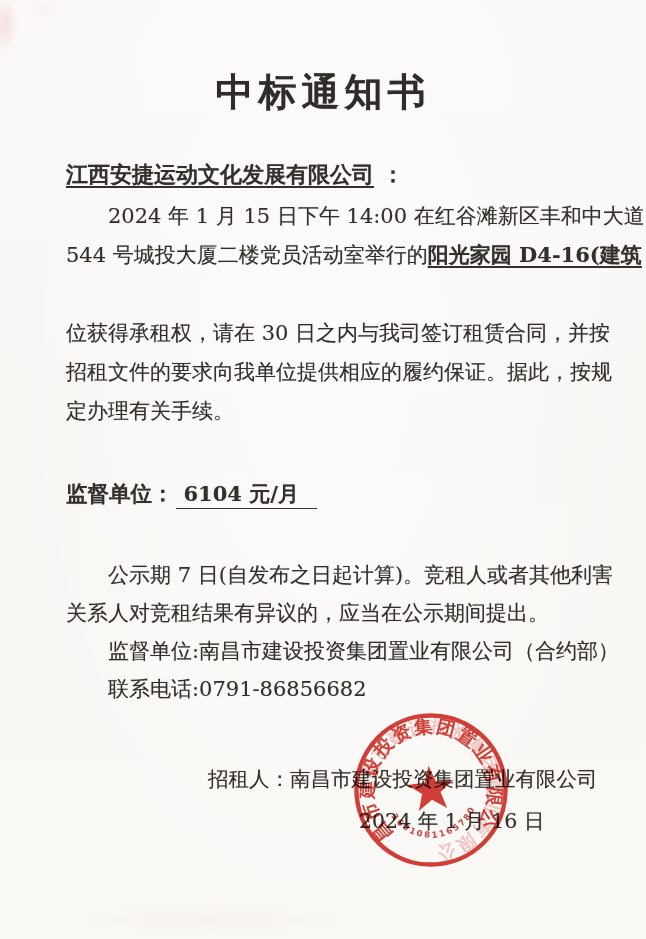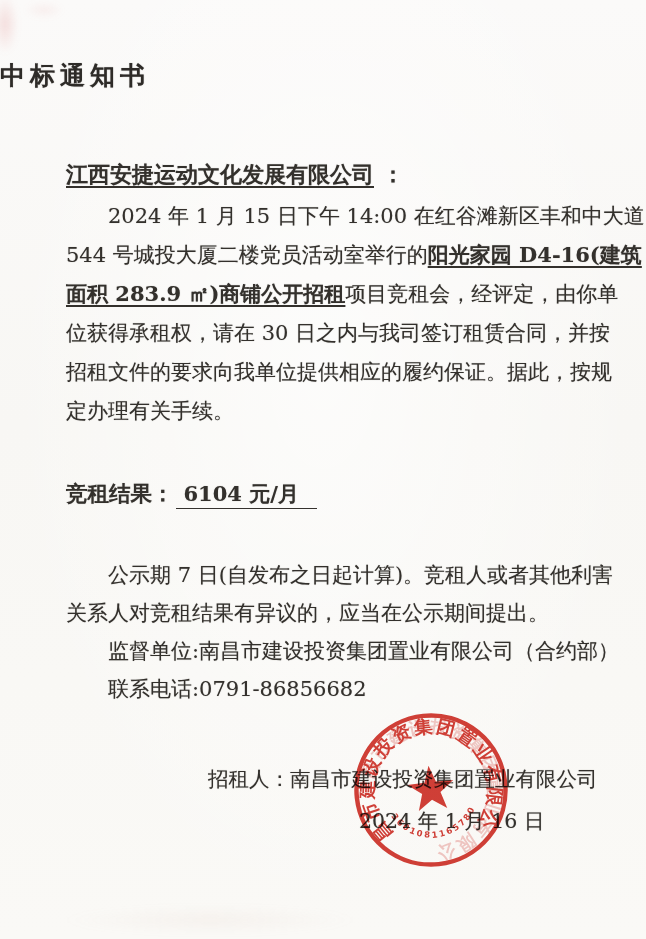--- a/index.html
+++ b/index.html
@@ -19,21 +19,21 @@
   .smudge{position:absolute;pointer-events:none;filter:blur(3px);}
   .smudge-a{left:-8px;top:-6px;width:26px;height:60px;
     background:radial-gradient(ellipse,rgba(214,90,90,.18),rgba(214,90,90,0) 70%);}
   .smudge-b{left:24px;top:2px;width:40px;height:16px;
     background:radial-gradient(ellipse,rgba(220,120,120,.10),rgba(220,120,120,0) 70%);}
   .smudge-c{left:60px;top:905px;width:300px;height:30px;
     background:radial-gradient(ellipse,rgba(200,160,150,.08),rgba(200,160,150,0) 70%);}
 
   .title{
     position:absolute;top:42px;left:0;width:100%;
-    text-align:left;font-size:25px;font-weight:600;
+    text-align:center;font-size:38px;font-weight:600;
     letter-spacing:5px;color:#2e2b28;
     text-shadow:0 0 1px rgba(50,48,45,.45);
     white-space:nowrap;
   }
   .line{
     position:absolute;left:66px;
     font-size:21px;line-height:1.25;
     white-space:nowrap;
     text-shadow:0 0 1px rgba(55,52,48,.4);
     margin-top:23px;
@@ -93,29 +93,28 @@
   <div class="smudge smudge-c"></div>
 
   <h1 class="title">中标通知书</h1>
 
   <div class="line addressee"><span class="b u">江西安捷运动文化发展有限公司</span><span class="b">：</span></div>
 
   <div class="line indent" style="top:180px"><span>2024 年 1 月 15 日下午 14:00 在红谷滩新区丰和中大道</span></div>
 
   <div class="line" style="top:219px"><span>544 号城投大厦二楼党员活动室举行的</span><span class="b u">阳光家园 D4-16(建筑</span></div>
 
-  <div class="line" style="top:258px"><span class="b u">面积 283.9 ㎡)商铺公开招租</span><span>项目竞租会，经评定，由你单</span></div>
 
   <div class="line" style="top:297px"><span>位获得承租权，请在 30 日之内与我司签订租赁合同，并按</span></div>
 
   <div class="line" style="top:336px"><span>招租文件的要求向我单位提供相应的履约保证。据此，按规</span></div>
 
   <div class="line" style="top:375px"><span>定办理有关手续。</span></div>
 
-  <div class="line" style="top:458px"><span class="b result-label">竞租结果：</span><span class="b result-value">6104 元/月</span></div>
+  <div class="line" style="top:458px"><span class="b result-label">监督单位：</span><span class="b result-value">6104 元/月</span></div>
 
   <div class="line indent" style="top:539px"><span>公示期 7 日(自发布之日起计算)。竞租人或者其他利害</span></div>
 
   <div class="line indent" style="top:615px"><span>监督单位:南昌市建设投资集团置业有限公司（合约部）</span></div>
 
   <div class="line" style="top:577px"><span>关系人对竞租结果有异议的，应当在公示期间提出。</span></div>
 
   <div class="line indent" style="top:653px"><span>联系电话:0791-86856682</span></div>
 
   <div class="footer-line lessor">招租人：南昌市建设投资集团置业有限公司</div>

